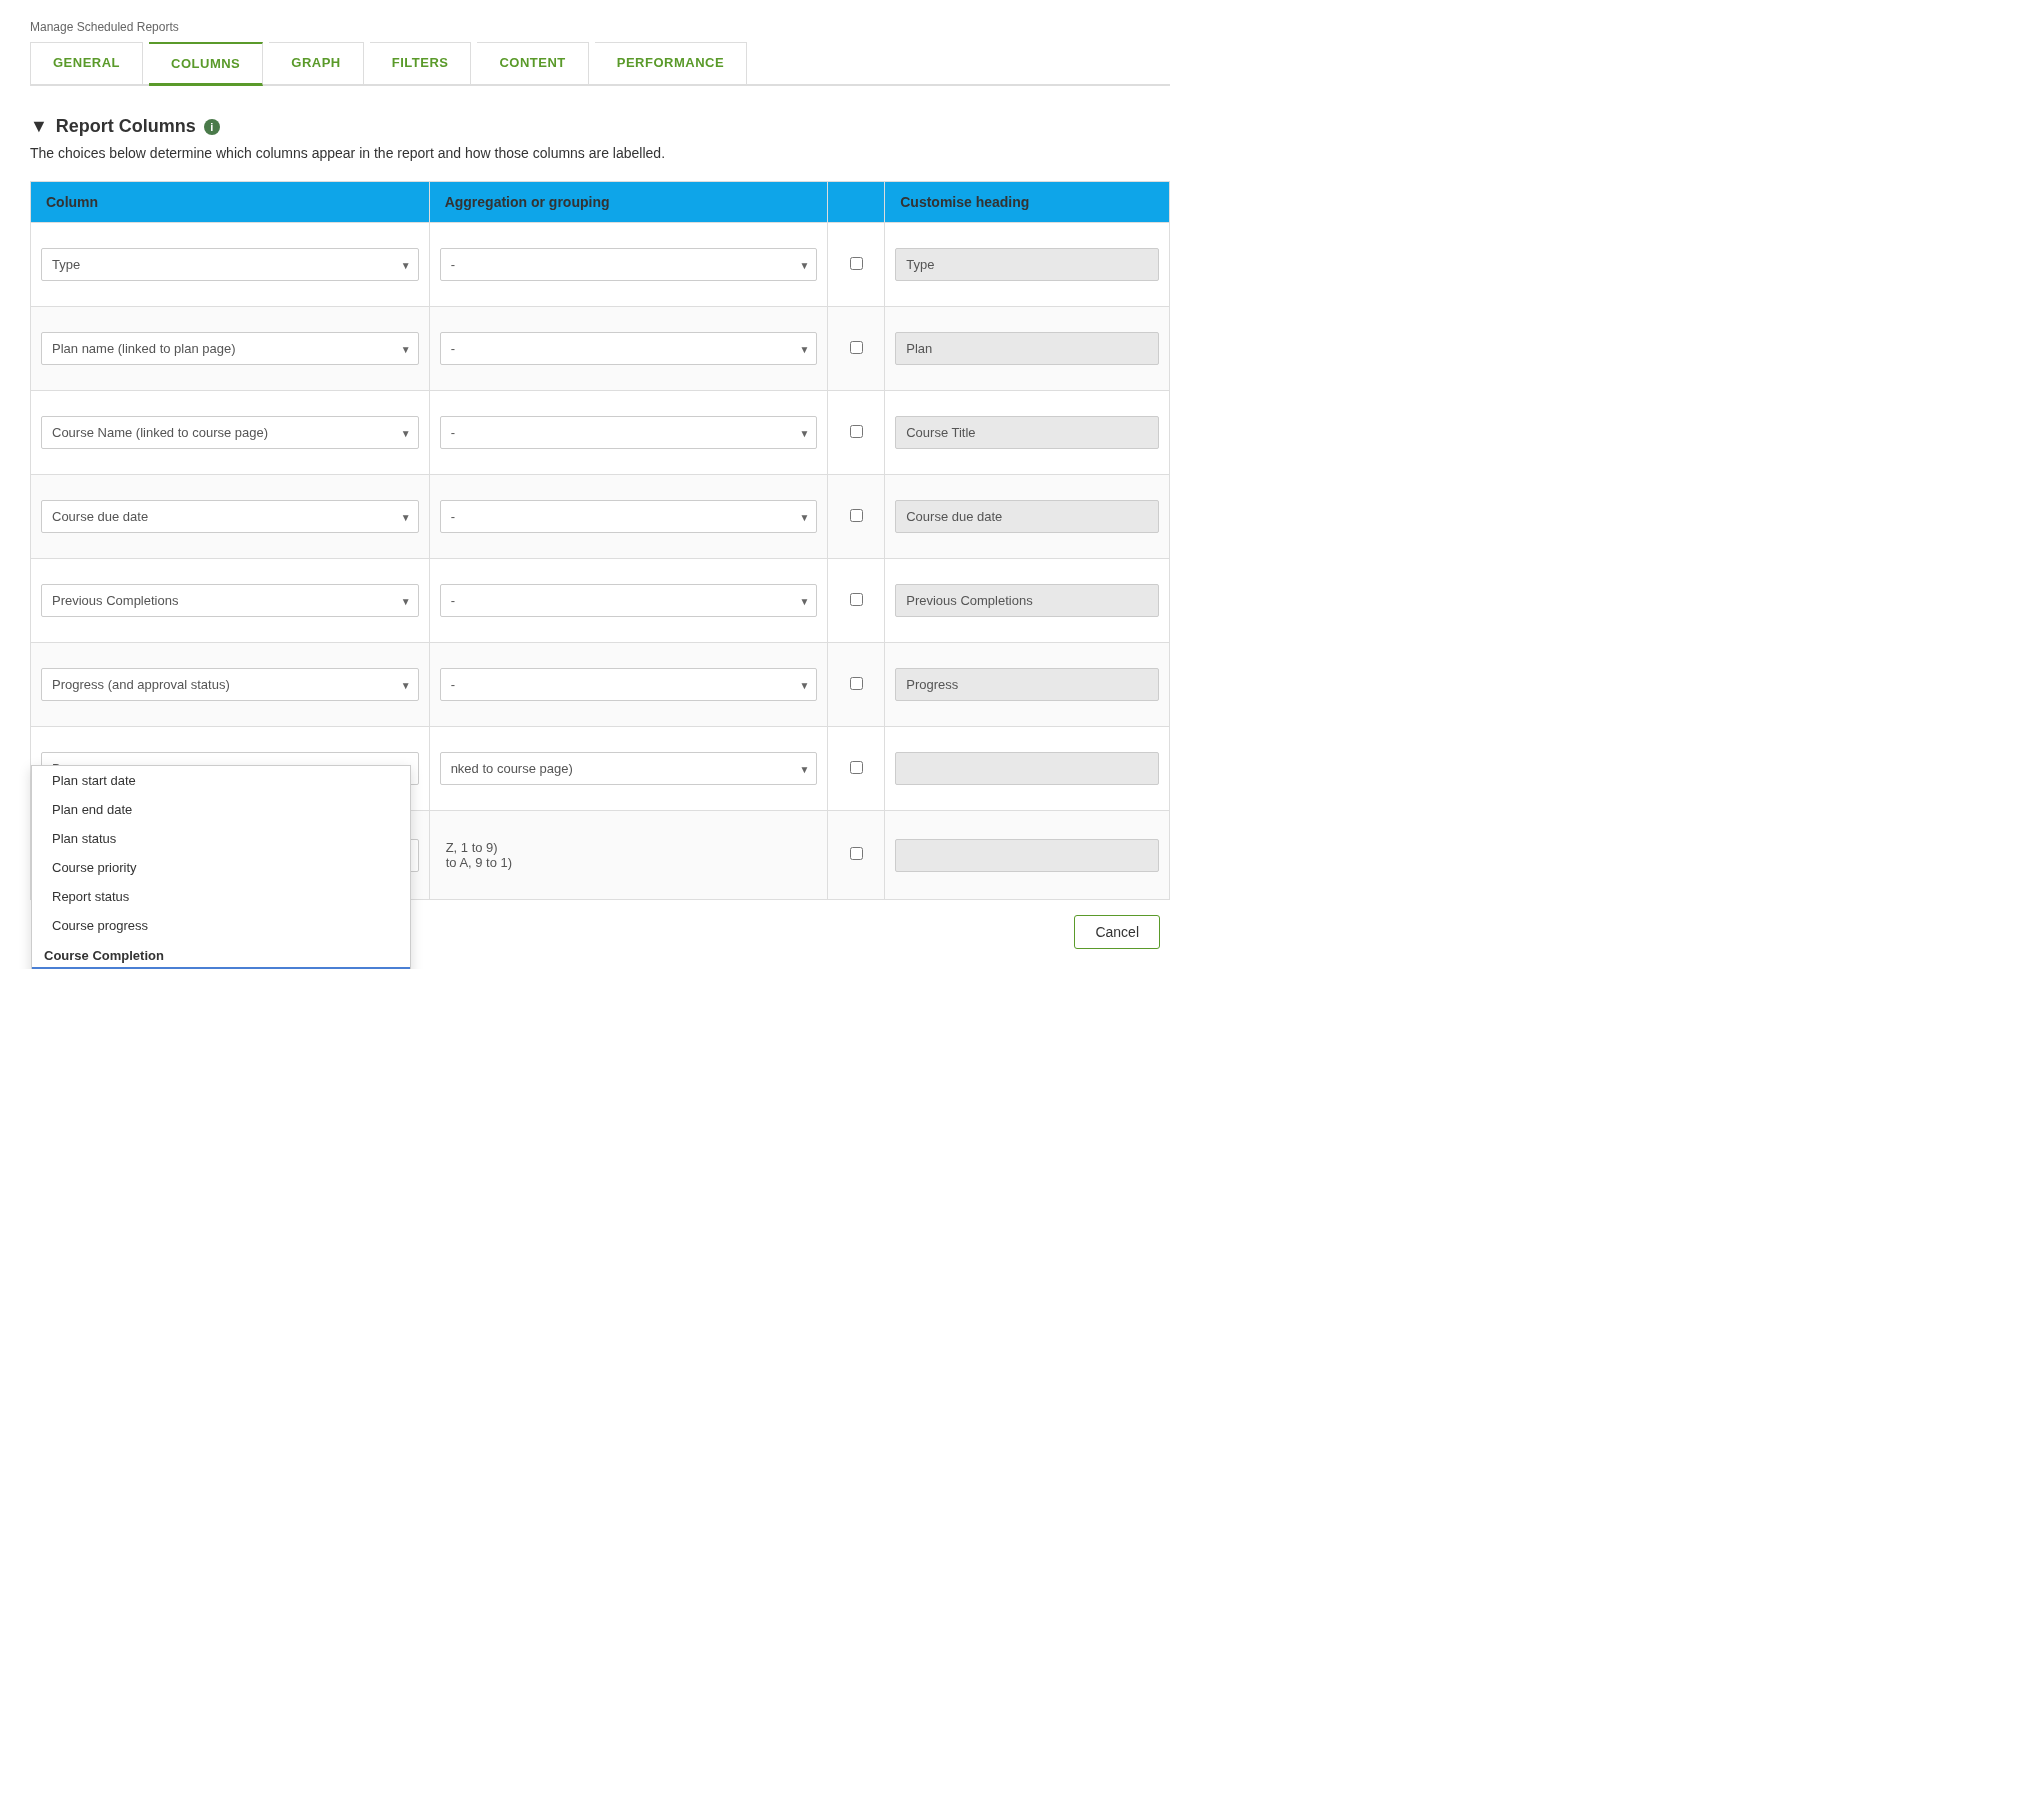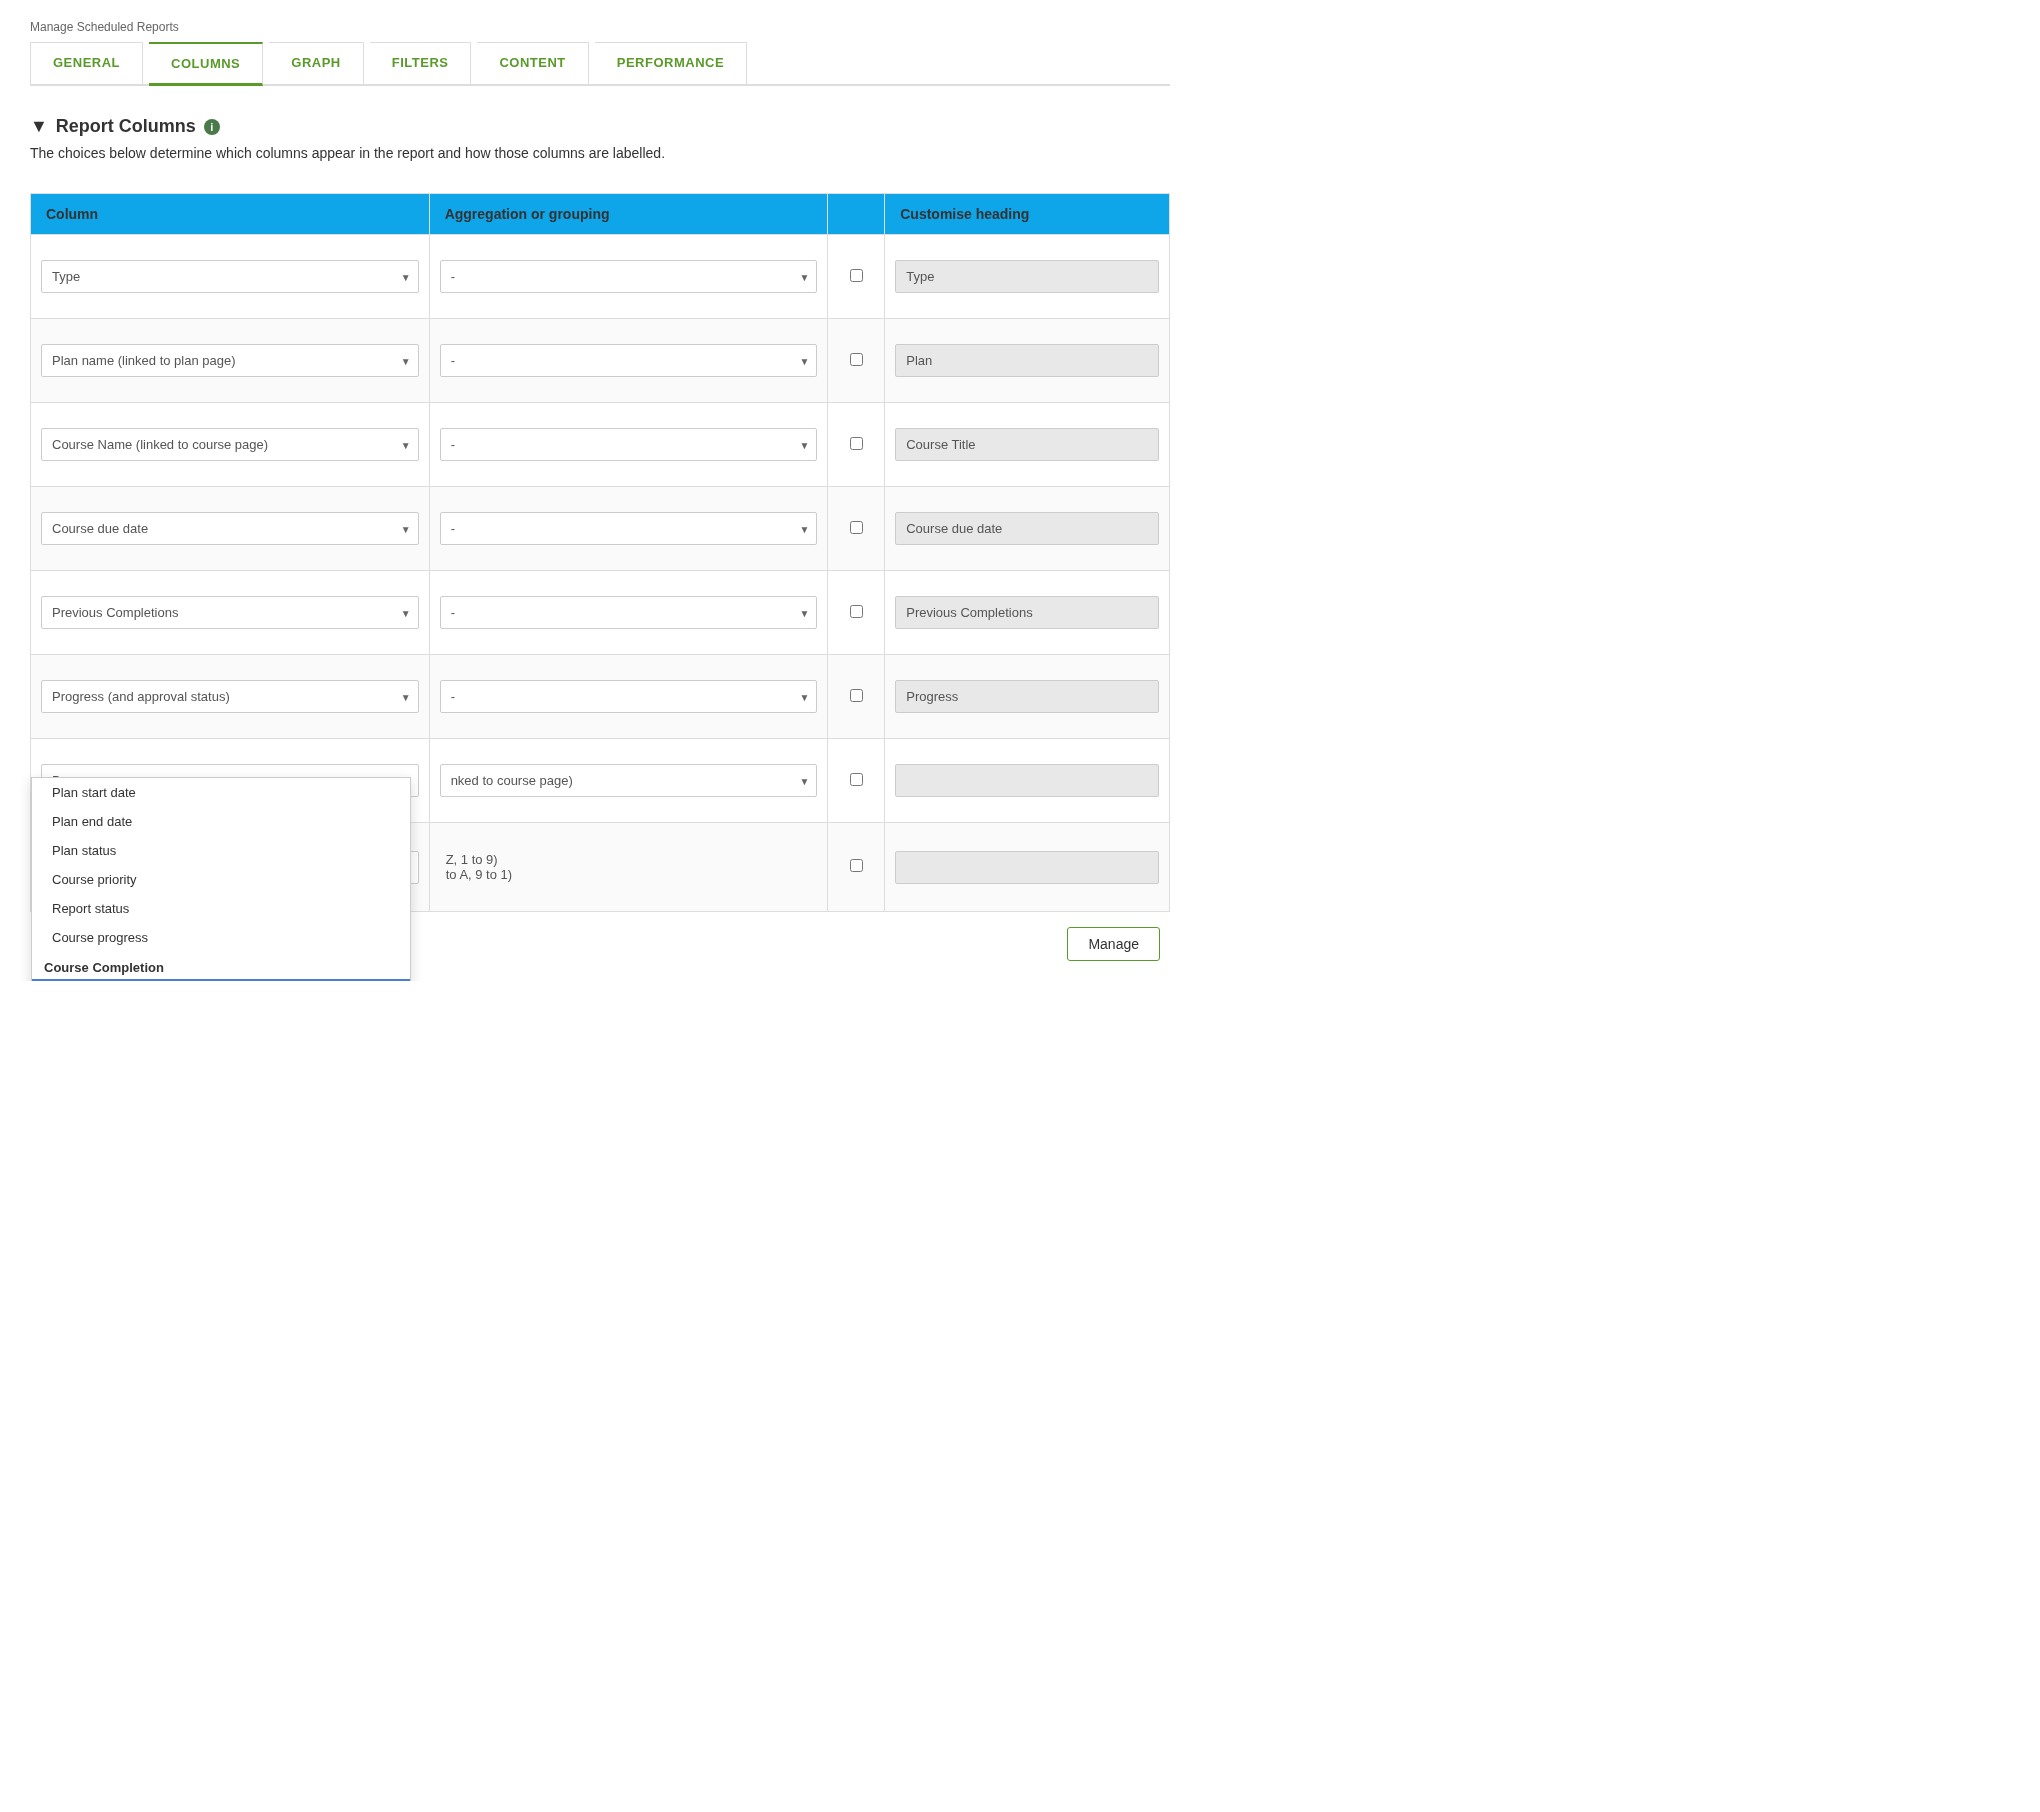--- a/index.html
+++ b/index.html
@@ -14,21 +14,21 @@
     
     .tabs { display: flex; border-bottom: 2px solid #ddd; margin-bottom: 30px; gap: 6px; }
     .tab { padding: 12px 22px; font-size: 13px; font-weight: 600; color: #5a9a2a; text-transform: uppercase; cursor: pointer; border: 1px solid #ddd; border-bottom: none; background: #fff; letter-spacing: 0.5px; }
     .tab.active { border-bottom: 3px solid #5a9a2a; border-top: 2px solid #5a9a2a; color: #5a9a2a; margin-bottom: -2px; }
     .tab:not(:first-child) { border-left: none; }
     
     .section-title { font-size: 18px; font-weight: bold; color: #333; margin-bottom: 8px; display: flex; align-items: center; gap: 8px; }
     .triangle { color: #333; }
     .info-icon { width: 16px; height: 16px; background: #4a7a4a; border-radius: 50%; color: white; font-size: 11px; display: inline-flex; align-items: center; justify-content: center; font-weight: bold; }
     
-    .section-desc { font-size: 14px; color: #333; margin-bottom: 32px; }
+    .section-desc { font-size: 14px; color: #333; margin-bottom: 20px; }
     
     .report-table { width: 100%; border-collapse: collapse; }
     .report-table thead tr { background: #0ea5e9; }
     .report-table th { padding: 12px 15px; text-align: left; font-weight: bold; font-size: 14px; border: 1px solid #ddd; }
     .report-table td { padding: 25px 10px; border: 1px solid #ddd; vertical-align: middle; }
     .report-table tr:nth-child(even) { background: #fafafa; }
     
     .select-wrapper { position: relative; display: inline-block; width: 100%; }
     .select-field { width: 100%; padding: 8px 30px 8px 10px; border: 1px solid #ccc; background: #fff; appearance: none; font-size: 13px; color: #555; cursor: pointer; border-radius: 2px; }
     .select-arrow { position: absolute; right: 8px; top: 50%; transform: translateY(-50%); pointer-events: none; font-size: 10px; color: #666; }
@@ -298,16 +298,16 @@
             <input type="checkbox" style="">
           </td>
           <td>
             <input type="text" class="custom-heading-input" value="" style="">
           </td>
         </tr>
       </tbody>
     </table>
 
     <div style="margin-top: 15px; display: flex; justify-content: flex-end; padding-right: 10px; position: relative; z-index: 0;">
-      <button style="padding: 8px 20px; border: 1px solid #5a9a2a; background: white; color: #333; font-size: 14px; cursor: pointer; border-radius: 3px;">Manage</button>
+      <button style="padding: 8px 20px; border: 1px solid #5a9a2a; background: white; color: #333; font-size: 14px; cursor: pointer; border-radius: 3px;">Cancel</button>
     </div>
   </div>
 </div>
 
 </body></html>

